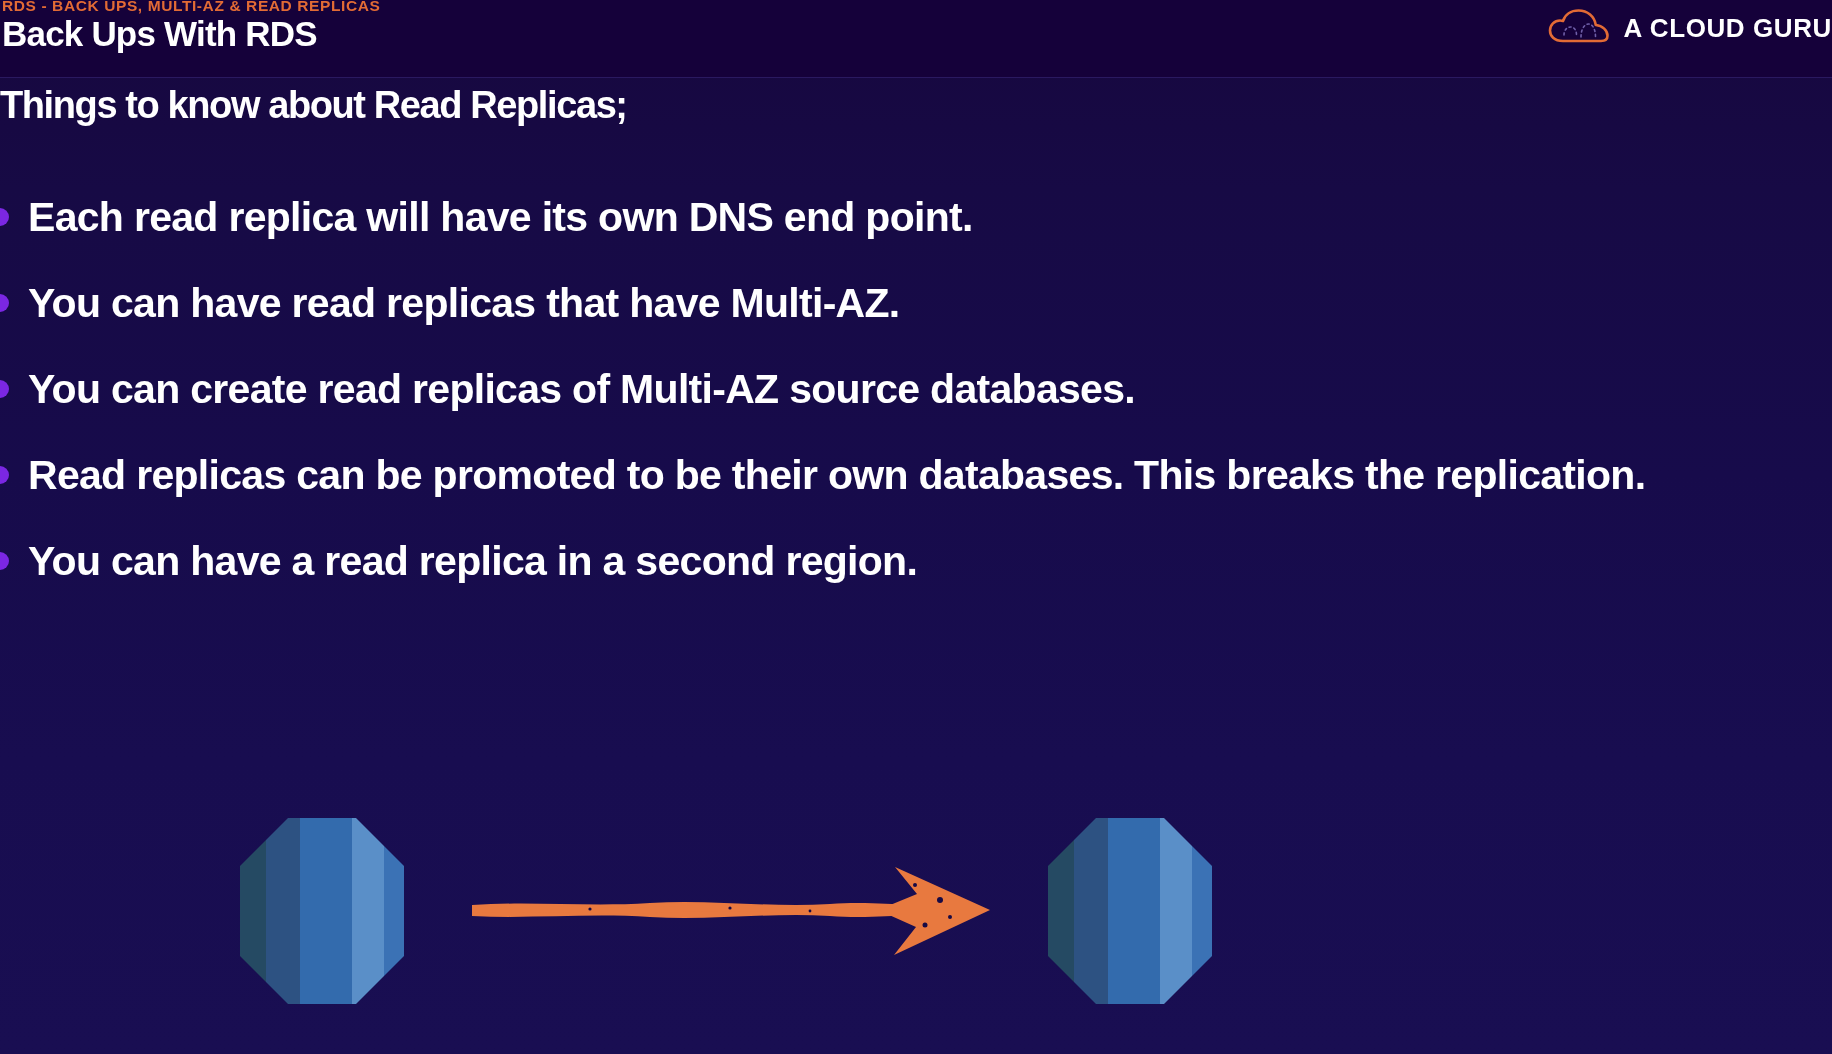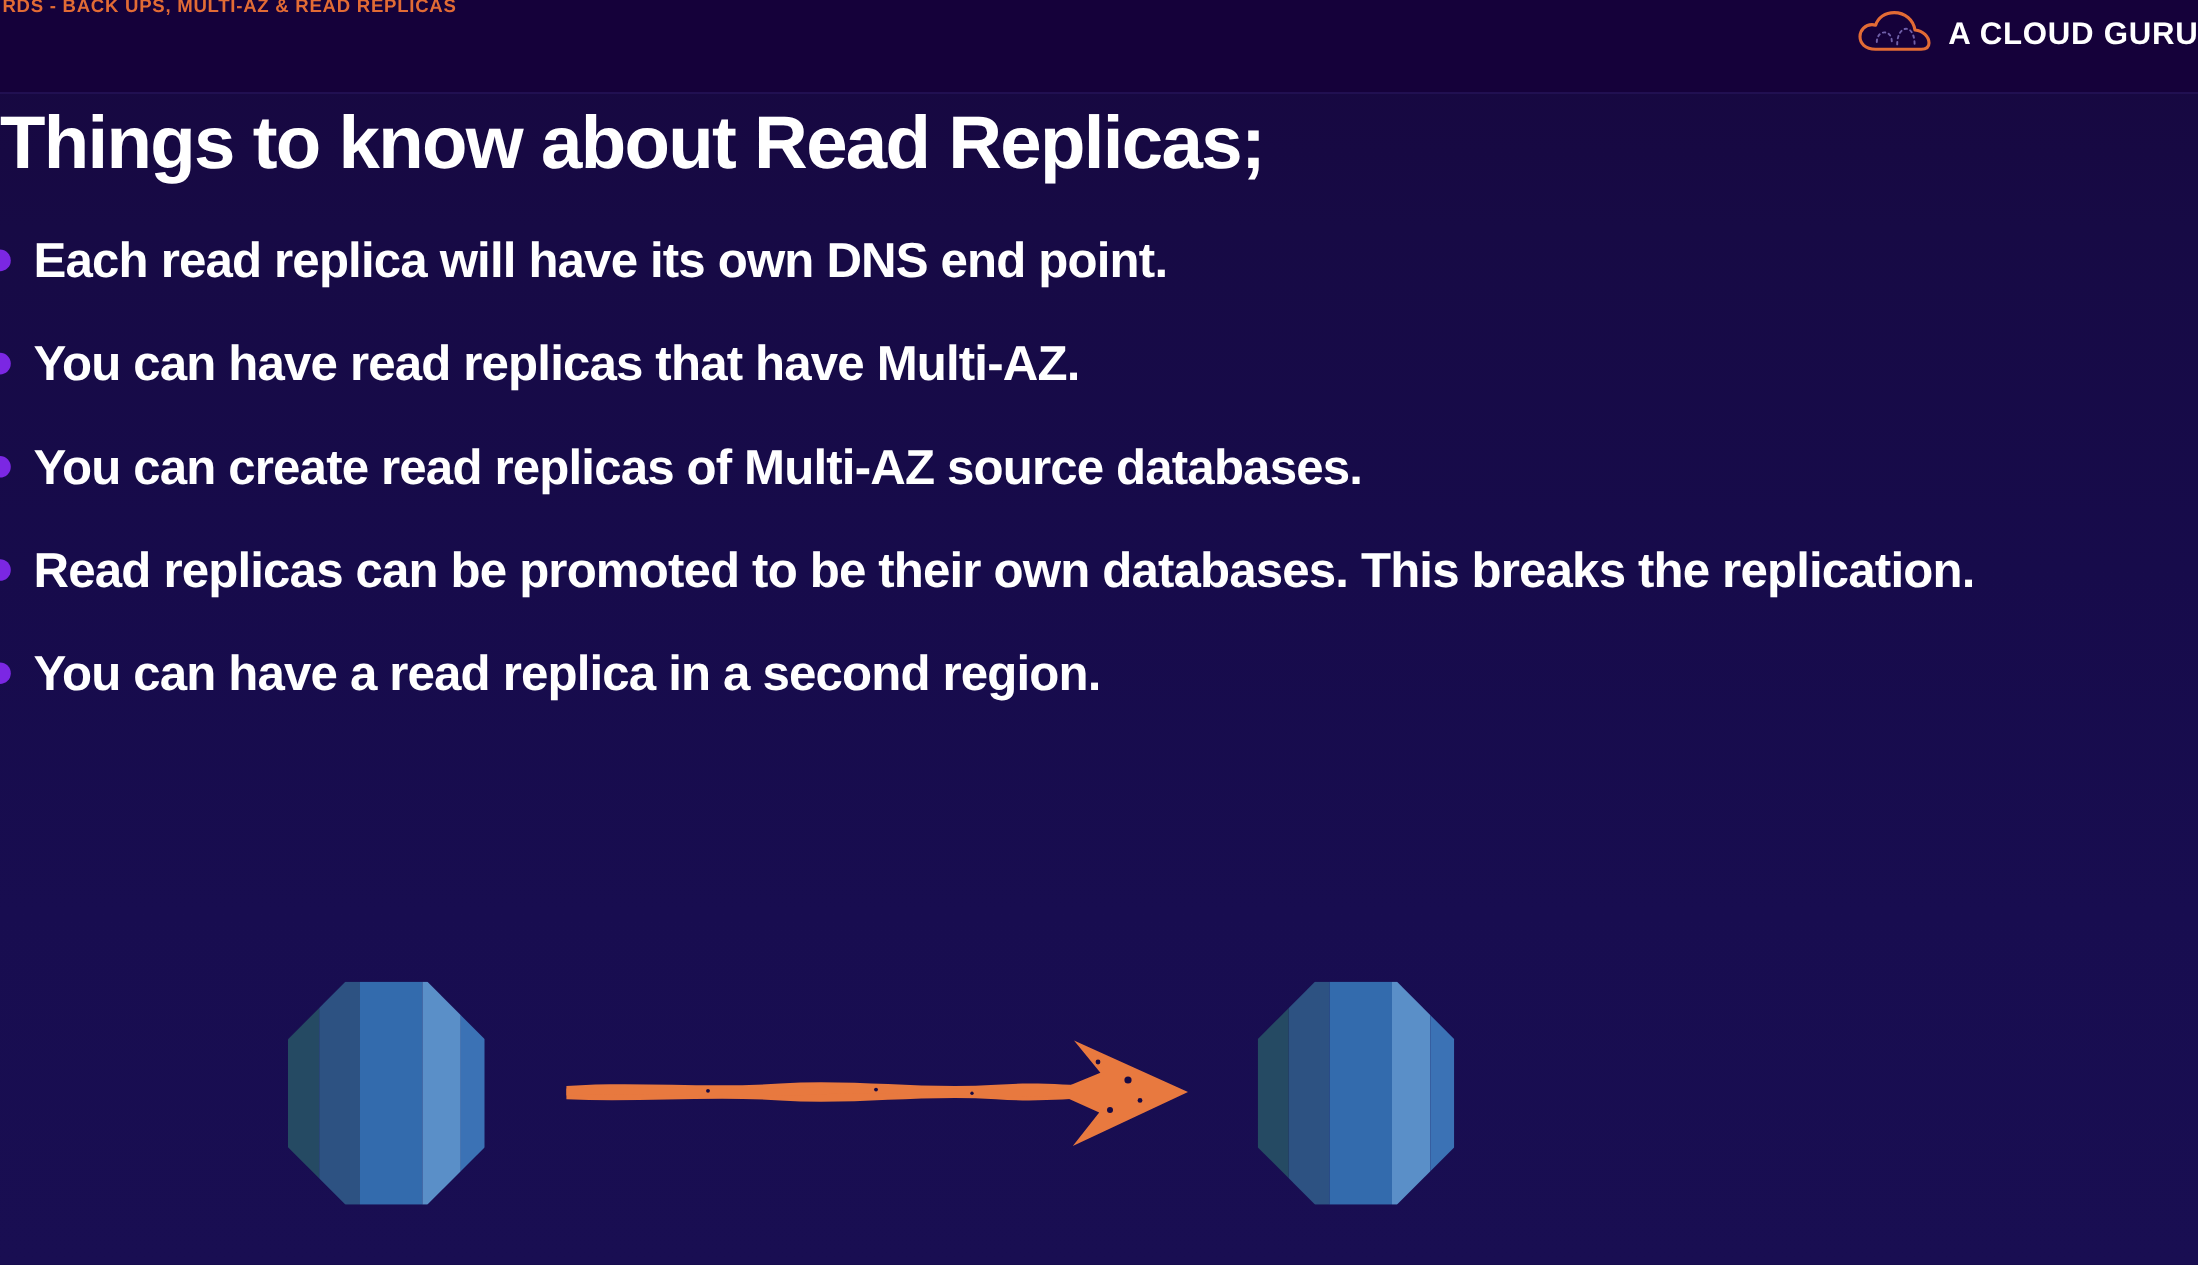--- a/index.html
+++ b/index.html
@@ -75,21 +75,21 @@
     letter-spacing: 0.6px;
     color: #FFFFFF;
     white-space: nowrap;
   }
 
   
   .slide-heading {
     position: absolute;
     left: 0px;
     top: 84px;
-    font-size: 62px;
+    font-size: 38px;
     font-weight: 700;
     letter-spacing: -1.4px;
     color: #FFFFFF;
     white-space: nowrap;
   }
 
   .bullets {
     position: absolute;
     left: 0px;
     top: 186px;
@@ -145,20 +145,21 @@
     height: 110px;
   }
 </style>
 </head>
 <body>
 
 <div class="slide">
 
   <div class="header">
     <div class="eyebrow">RDS - BACK UPS, MULTI-AZ &amp; READ REPLICAS</div>
+    <div class="deck-title">Back Ups With RDS</div>
 
     <div class="brand">
       <svg class="brand-cloud" viewBox="0 0 62 40">
         <path d="M15 33 C6 33 2 28 2 22.5 C2 17 6.5 12.5 12 12.5 C13 12.5 14 12.7 15 13 C17 6.5 23 2.5 30.5 2.5 C39.5 2.5 46.5 8.5 47.8 17 C54.5 17.6 59.5 22.4 59.5 27.8 C59.5 31.4 57 33 53 33 Z" fill="none" stroke="#E26B35" stroke-width="2.6" stroke-linejoin="round"></path>
         <g fill="none" stroke="#6F5FA8" stroke-width="1.6" stroke-dasharray="2 3" stroke-linecap="round">
           <path d="M16 27 C16 22 19 19 22.5 19 C26 19 28.5 22 28.5 27"></path>
           <path d="M33 29 C33 21 36.5 16 40.5 16 C44.5 16 47.5 21 47.5 29"></path>
         </g>
       </svg>
       <span class="brand-text">A CLOUD GURU</span>

